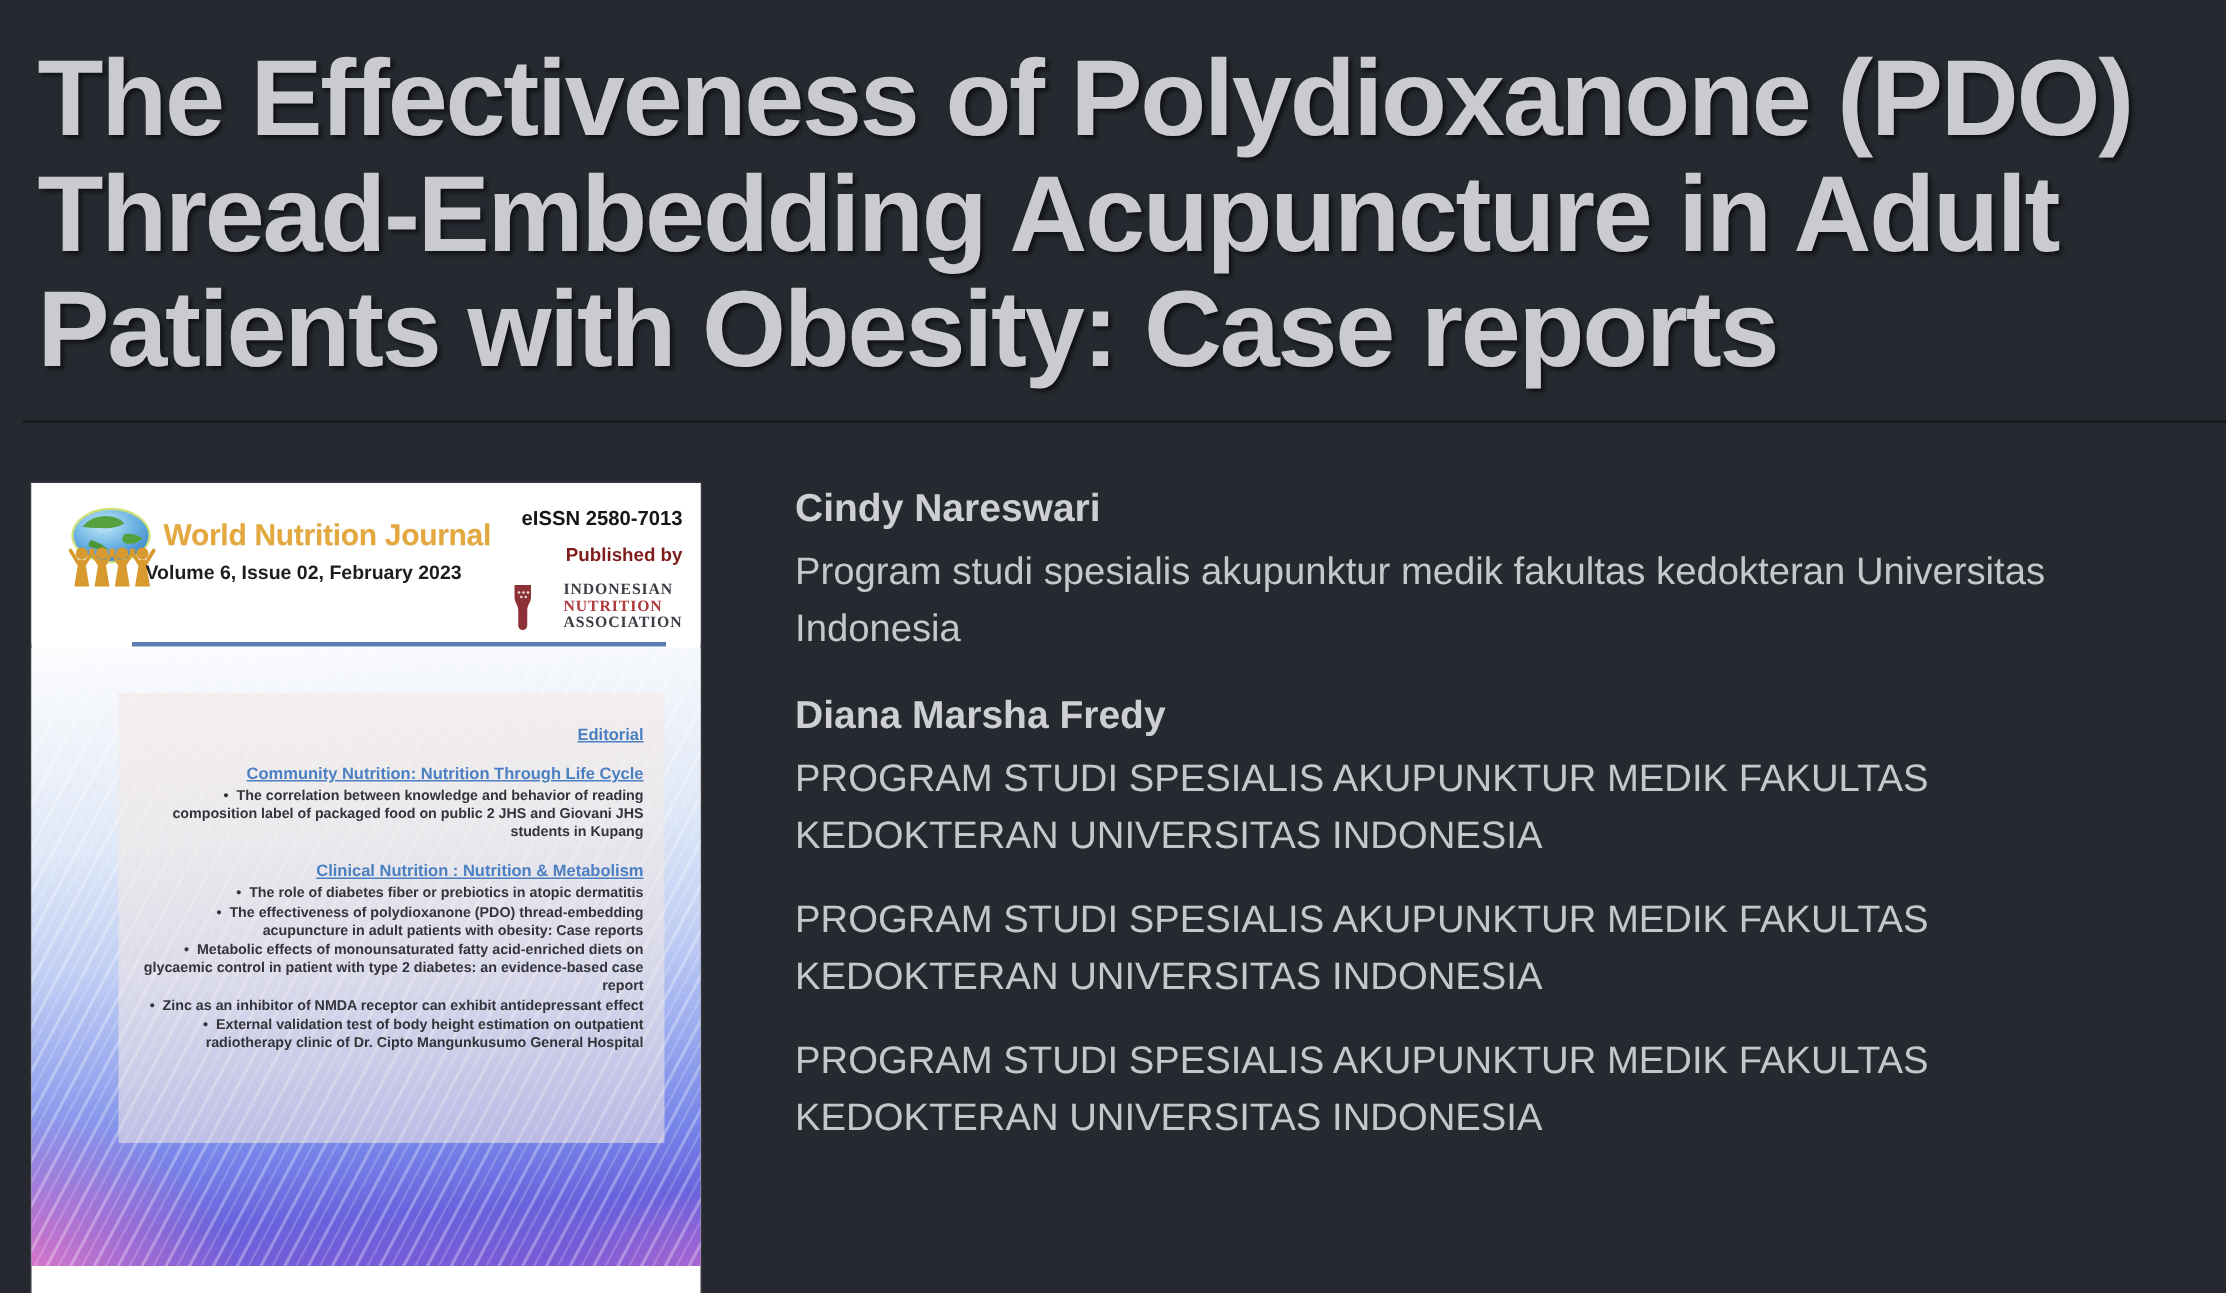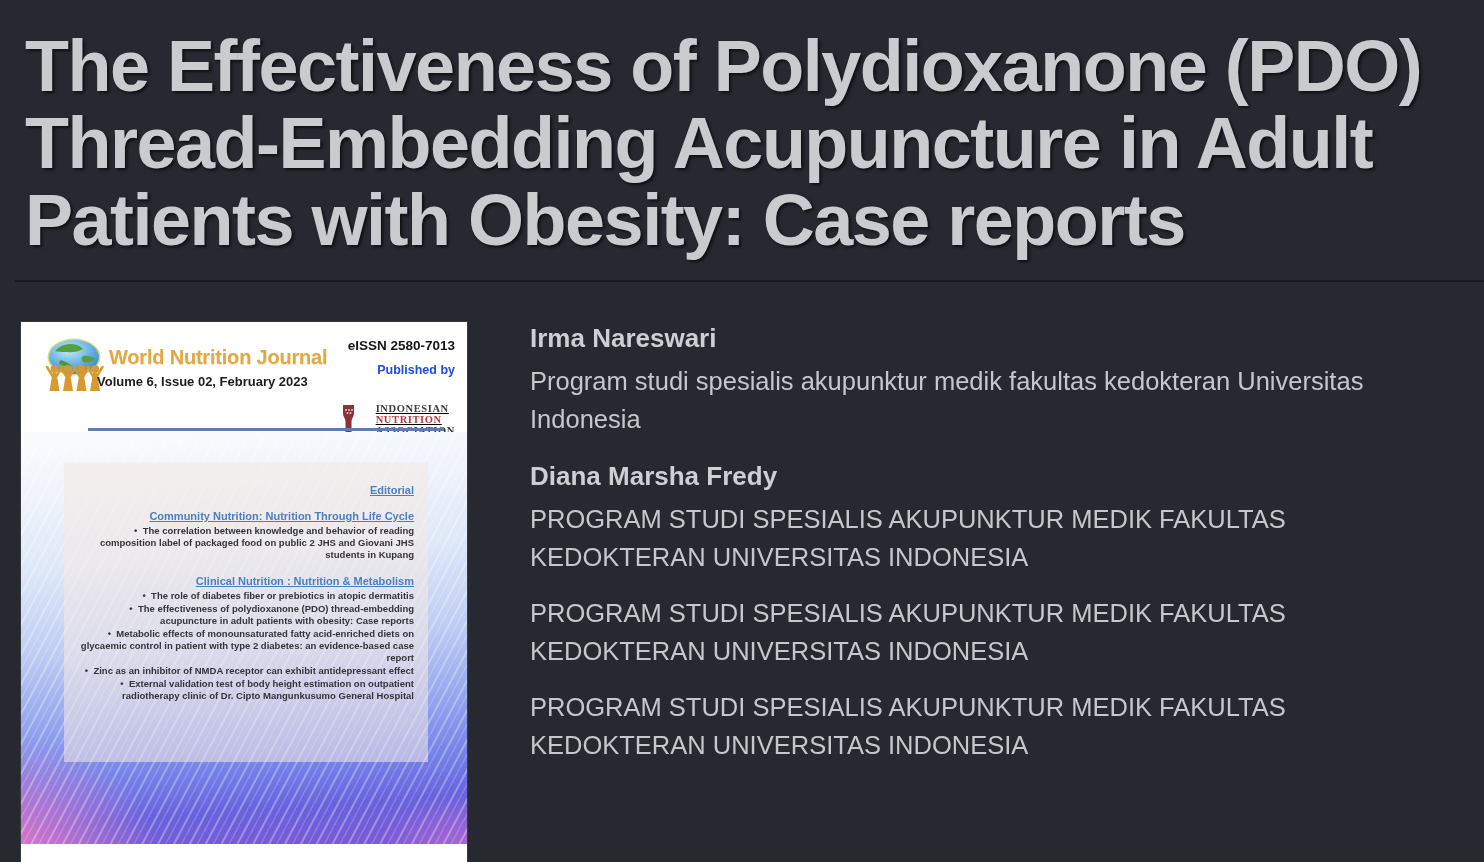--- a/index.html
+++ b/index.html
@@ -34,22 +34,22 @@
     text-shadow:0 1px 0 rgba(120,80,0,0.15);
   }
   .volume-line{
     position:absolute;left:76px;top:52px;margin:0;
     font-size:13px;font-weight:bold;color:#1d1d1f;
   }
   .cover-header-right{
     position:absolute;right:12px;top:16px;text-align:right;
   }
   .eissn{margin:0;font-size:13.5px;font-weight:bold;color:#15151a;text-align:right;}
-  .published-by{margin:10px 0 0 0;font-size:12.5px;font-weight:bold;color:#1d4ed8;}
-  .ina-logo{margin-top:26px;display:flex;justify-content:flex-end;align-items:center;gap:20px;text-decoration:underline;}
+  .published-by{margin:10px 0 0 0;font-size:12.5px;font-weight:bold;color:#7f1d1d;}
+  .ina-logo{margin-top:11px;display:flex;justify-content:flex-end;align-items:center;gap:20px;}
   .ina-icon{width:15px;height:30px;flex:0 0 auto;}
   .ina-text{
     text-align:left;font-family:"Liberation Serif","DejaVu Serif",serif;
     font-size:10.5px;line-height:11px;letter-spacing:0.6px;color:#3c3c44;font-weight:bold;
   }
   .ina-text .red{color:#ae3a3e;}
 
   .cover-rule{
     position:absolute;left:67px;top:106px;width:356px;height:3px;
     background:#5b7db0;border:none;margin:0;
@@ -62,21 +62,21 @@
         rgba(255,255,255,0) 0px, rgba(255,255,255,0) 5px,
         rgba(255,255,255,0.32) 6px, rgba(255,255,255,0.32) 7px,
         rgba(255,255,255,0) 8px, rgba(255,255,255,0) 12px,
         rgba(255,255,255,0.18) 13px, rgba(255,255,255,0.18) 14px),
       radial-gradient(ellipse 50% 42% at -2% 102%, rgba(229,123,200,0.95) 0%, rgba(229,123,200,0) 65%),
       radial-gradient(ellipse 34% 24% at 102% 103%, rgba(214,116,207,0.6) 0%, rgba(214,116,207,0) 65%),
       linear-gradient(176deg, #fbfcfe 0%, #eef2fa 16%, #dde7f7 32%, #bfcdf3 50%, #96a7ee 66%, #7583e8 79%, #6862dc 89%, #7e58d4 100%);
   }
 
   .cover-toc{
-    position:absolute;left:43px;top:30px;width:364px;height:300px;box-sizing:border-box;
+    position:absolute;left:58px;top:30px;width:364px;height:300px;box-sizing:border-box;
     padding:22px 14px 0 14px;background:rgba(244,234,228,0.55);
     text-align:right;
   }
   .toc-heading{
     margin:14px 0 3px 0;font-size:11px;font-weight:bold;color:#4a7fc1;
     text-decoration:underline;
   }
   .toc-heading:first-child{margin-top:0;}
   .toc-item{
     margin:0 0 1px 0;font-size:9.5px;font-weight:bold;line-height:12px;color:#33333a;
@@ -180,21 +180,21 @@
       <p class="toc-item">Zinc as an inhibitor of NMDA receptor can exhibit antidepressant effect</p>
       <p class="toc-item">External validation test of body height estimation on outpatient radiotherapy clinic of Dr. Cipto Mangunkusumo General Hospital</p>
 
     </div>
   </div>
 </div>
 
 <div class="authors">
 
   <div class="author">
-    <p class="author-name">Irma Nareswari</p>
+    <p class="author-name">Cindy Nareswari</p>
     <p class="author-aff">Program studi spesialis akupunktur medik fakultas kedokteran Universitas Indonesia</p>
   </div>
 
   <div class="author">
     <p class="author-name">Diana Marsha Fredy</p>
     <p class="author-aff">PROGRAM STUDI SPESIALIS AKUPUNKTUR MEDIK FAKULTAS KEDOKTERAN UNIVERSITAS INDONESIA</p>
   </div>
 
   <div class="author">
     <p class="author-aff">PROGRAM STUDI SPESIALIS AKUPUNKTUR MEDIK FAKULTAS KEDOKTERAN UNIVERSITAS INDONESIA</p>

